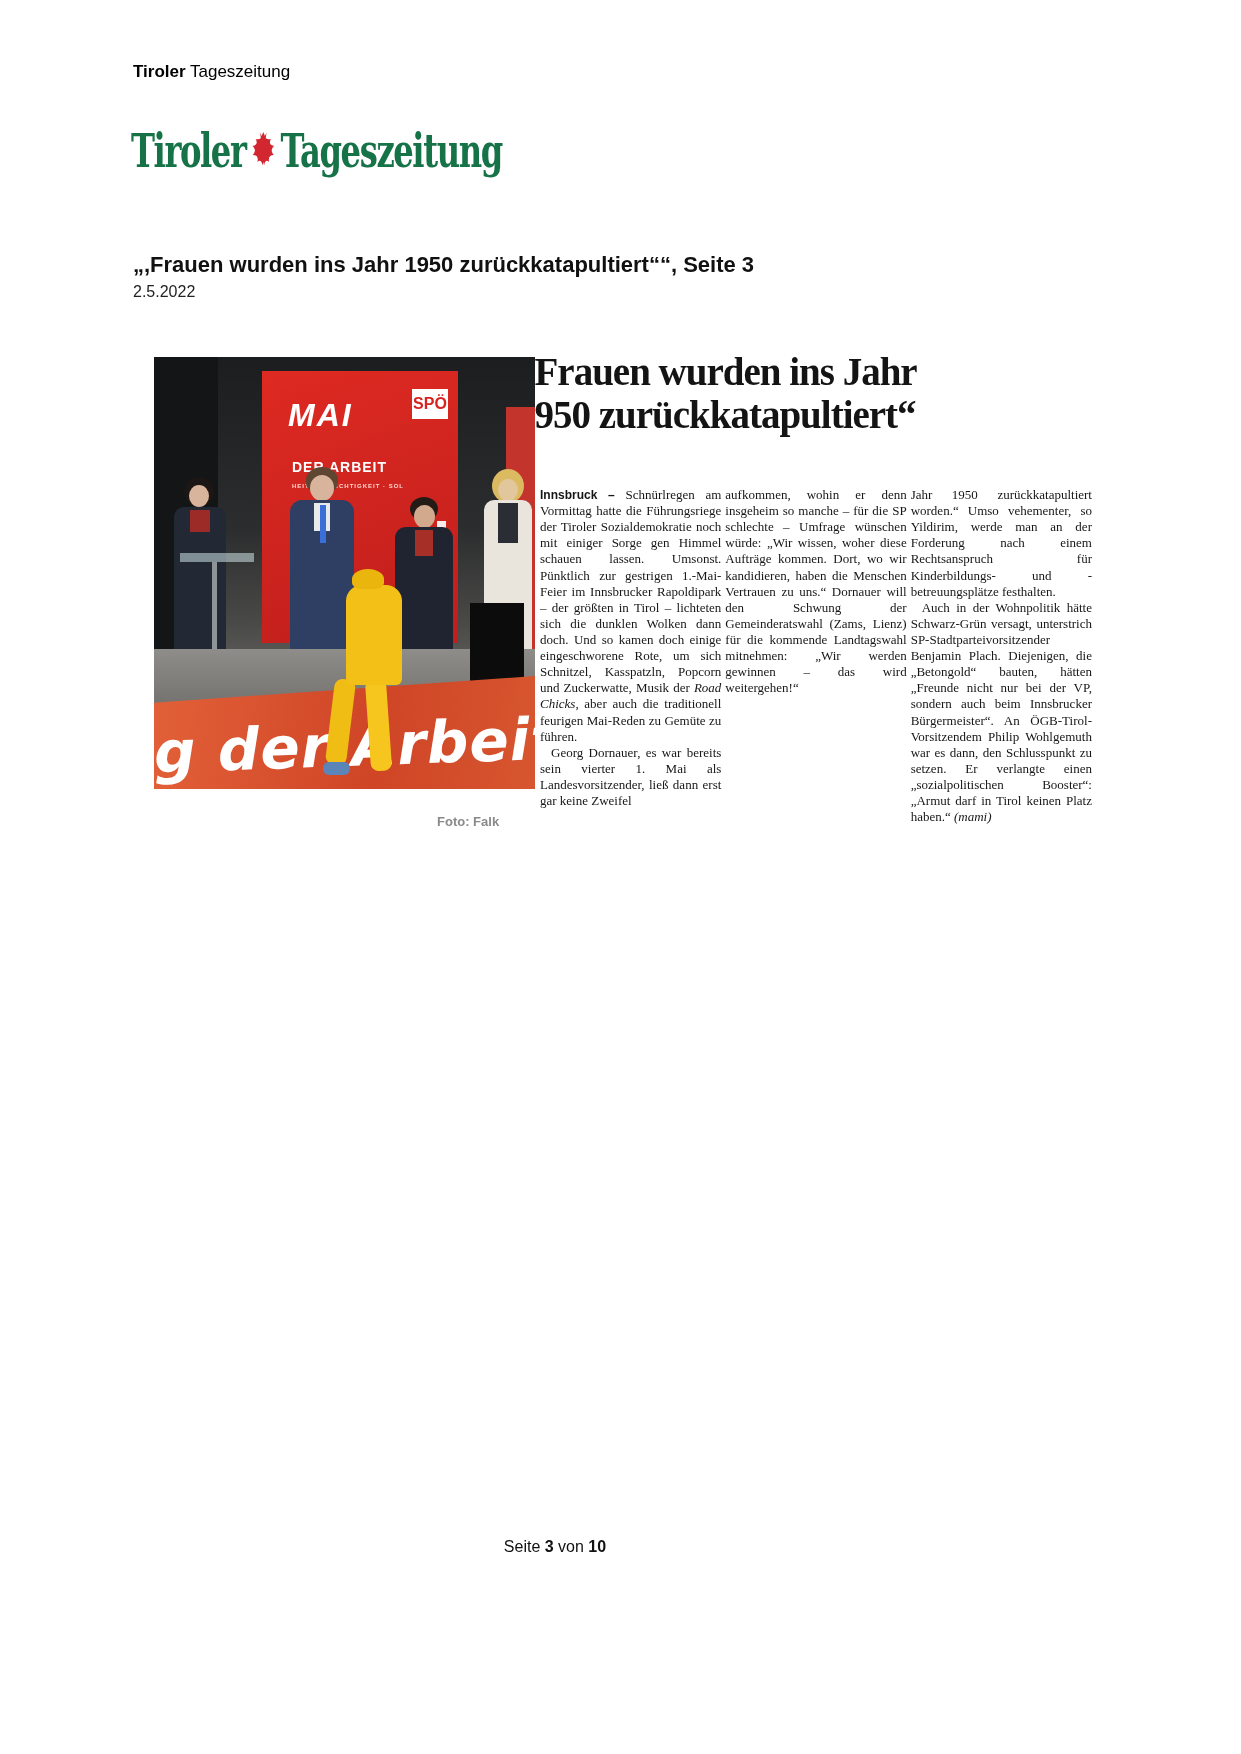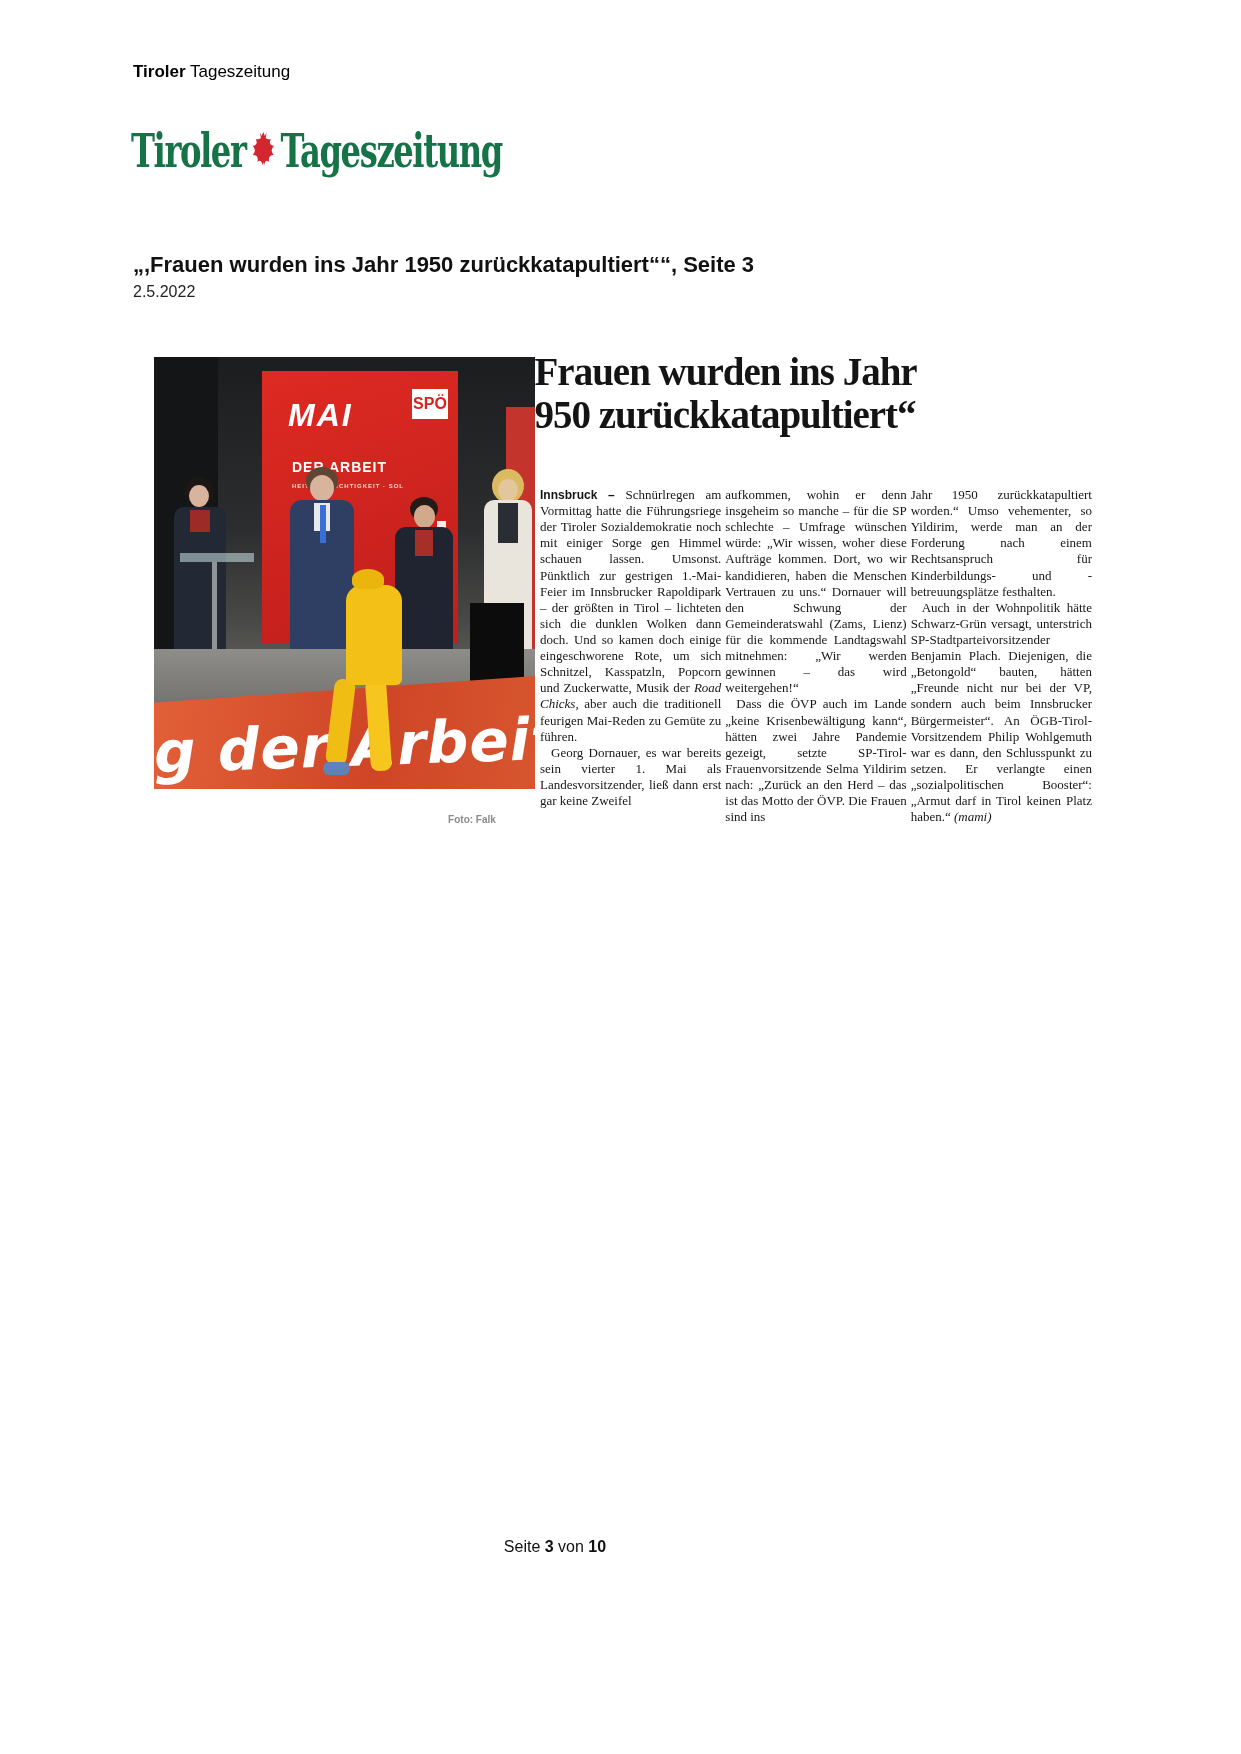--- a/index.html
+++ b/index.html
@@ -82,22 +82,22 @@
 
   .yf-cap  { left: 198px; top: 212px; width: 32px; height: 20px; border-radius: 50% 50% 30% 30%; background: #eab60d; }
   .yf-torso{ left: 192px; top: 228px; width: 56px; height: 100px; border-radius: 16px 16px 6px 6px; background: #f3c018; }
   .yf-leg1 { left: 176px; top: 322px; width: 21px; height: 86px; border-radius: 8px; background: #f0bd15; transform: rotate(7deg); }
   .yf-leg2 { left: 214px; top: 322px; width: 21px; height: 92px; border-radius: 8px; background: #f6c61e; transform: rotate(-4deg); }
   .yf-shoe { left: 169px; top: 405px; width: 27px; height: 13px; border-radius: 6px; background: #5b84b8; }
 
   
   .caption { position: absolute; left: 6px; top: 452px; width: 383px; font-size: 11.5px;
              font-weight: bold; color: #2e2e2e; line-height: 1.4; }
-  .credit { position: absolute; left: 278px; top: 469px; width: 92px; text-align: center;
-            font-size: 10px; font-weight: bold; color: #8a8a8a; }
+  .credit { position: absolute; left: 289px; top: 469px; width: 92px; text-align: left;
+            font-size: 13px; font-weight: bold; color: #8a8a8a; }
 
   
   .cols { position: absolute; left: 392px; top: 142px; width: 552px; display: flex; gap: 4px; }
   .col { flex: 1 1 0; font-family: "Liberation Serif", serif; font-size: 13px; line-height: 1.24;
          text-align: justify; color: #161616; }
   .col p { margin: 0; }
   .col p + p { text-indent: 11px; }
   .lead { font-family: "Liberation Sans", sans-serif; font-weight: bold; font-size: 12px; }
   .ital { font-style: italic; }
 
@@ -186,21 +186,20 @@
 
     <div class="credit">Foto: Falk</div>
 
     <div class="cols">
       <div class="col">
         <p><span class="lead">Innsbruck –</span><span> Schnürlregen am Vormittag hatte die Führungsriege der Tiroler Sozialdemokratie noch mit einiger Sorge gen Himmel schauen lassen. Umsonst. Pünktlich zur gestrigen 1.-Mai-Feier im Innsbrucker Rapoldipark – der größten in Tirol – lichteten sich die dunklen Wolken dann doch. Und so kamen doch einige eingeschworene Rote, um sich Schnitzel, Kasspatzln, Popcorn und Zuckerwatte, Musik der </span><span class="ital">Road Chicks</span><span>, aber auch die traditionell feurigen Mai-Reden zu Gemüte zu führen.</span></p>
         <p>Georg Dornauer, es war bereits sein vierter 1. Mai als Landesvorsitzender, ließ dann erst gar keine Zweifel</p>
       </div>
       <div class="col">
         <p>aufkommen, wohin er denn insgeheim so manche – für die SP schlechte – Umfrage wünschen würde: „Wir wissen, woher diese Aufträge kommen. Dort, wo wir kandidieren, haben die Menschen Vertrauen zu uns.“ Dornauer will den Schwung der Gemeinderatswahl (Zams, Lienz) für die kommende Landtagswahl mitnehmen: „Wir werden gewinnen – das wird weitergehen!“</p>
-        <p>Dass die ÖVP auch im Lande „keine Krisenbewältigung kann“, hätten zwei Jahre Pandemie gezeigt, setzte SP-Tirol-Frauenvorsitzende Selma Yildirim nach: „Zurück an den Herd – das ist das Motto der ÖVP. Die Frauen sind ins</p>
       </div>
       <div class="col">
         <p>Jahr 1950 zurückkatapultiert worden.“ Umso vehementer, so Yildirim, werde man an der Forderung nach einem Rechtsanspruch für Kinderbildungs- und -betreuungsplätze festhalten.</p>
         <p><span>Auch in der Wohnpolitik hätte Schwarz-Grün versagt, unterstrich SP-Stadtparteivorsitzender Benjamin Plach. Diejenigen, die „Betongold“ bauten, hätten „Freunde nicht nur bei der VP, sondern auch beim Innsbrucker Bürgermeister“. An ÖGB-Tirol-Vorsitzendem Philip Wohlgemuth war es dann, den Schlusspunkt zu setzen. Er verlangte einen „sozialpolitischen Booster“: „Armut darf in Tirol keinen Platz haben.“ </span><span class="ital">(mami)</span></p>
       </div>
     </div>
   </div>
 
   <div class="footer">
     <span>Seite</span>

